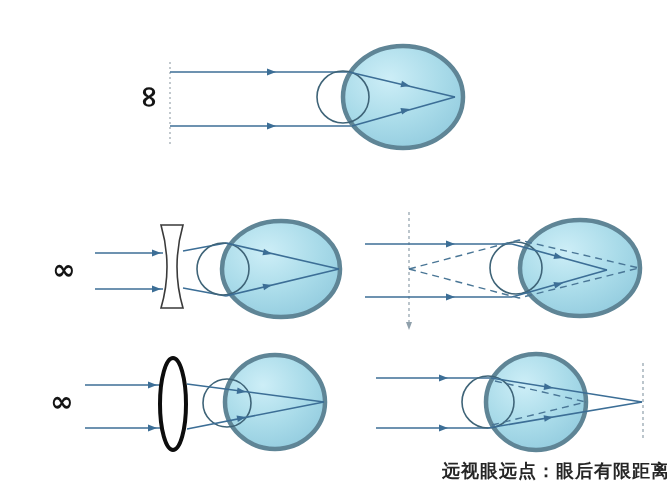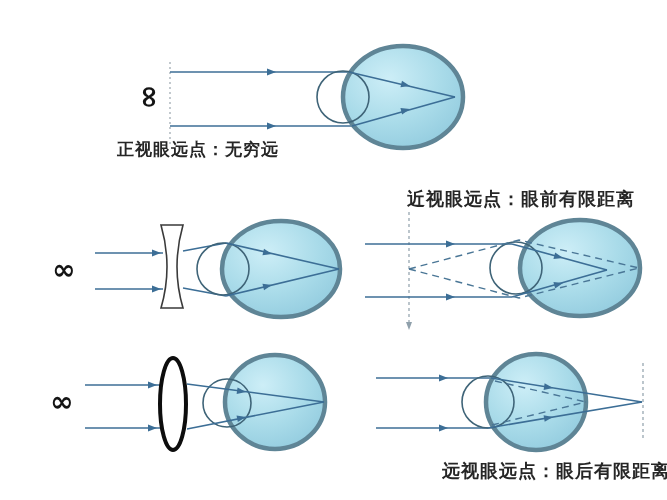--- a/index.html
+++ b/index.html
@@ -116,22 +116,20 @@
       <polygon points="0,0 -9,-3.4 -9,3.4" fill="#3c6e96" transform="translate(553,388) rotate(9)"></polygon>
       <polygon points="0,0 -9,-3.4 -9,3.4" fill="#3c6e96" transform="translate(553,417) rotate(-9.5)"></polygon>
       <line x1="495" y1="381" x2="586" y2="402" stroke="#4a7696" stroke-width="1.4" stroke-dasharray="7 5"></line>
       <line x1="492" y1="425" x2="586" y2="402" stroke="#4a7696" stroke-width="1.4" stroke-dasharray="7 5"></line>
       <line x1="643" y1="363" x2="643" y2="440" stroke="#8fa0ab" stroke-width="1.2" stroke-dasharray="3 3"></line>
     </g>
   </svg>
 
   <div class="infinity inf-rotated" style="left:137px;top:82px;font-size:30px;">∞</div>
 
-  <div class="caption" style="left:117px;top:140px;">正视眼远点：无穷远</div>
 
   <div class="infinity" style="left:52px;top:256px;font-size:28px;">∞</div>
 
-  <div class="caption" style="left:407px;top:189px;font-size:18px;">近视眼远点：眼前有限距离</div>
 
   <div class="infinity" style="left:50px;top:388px;font-size:28px;">∞</div>
 
   <div class="caption" style="left:442px;top:461px;font-size:18px;">远视眼远点：眼后有限距离</div>
 </div>
 
 </body></html>

